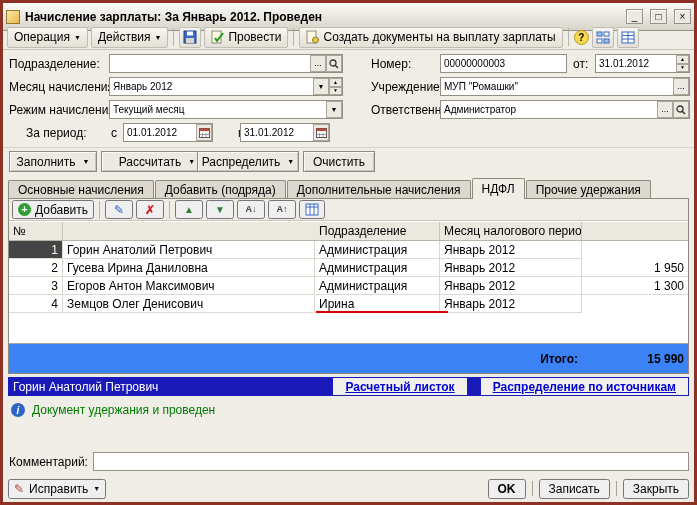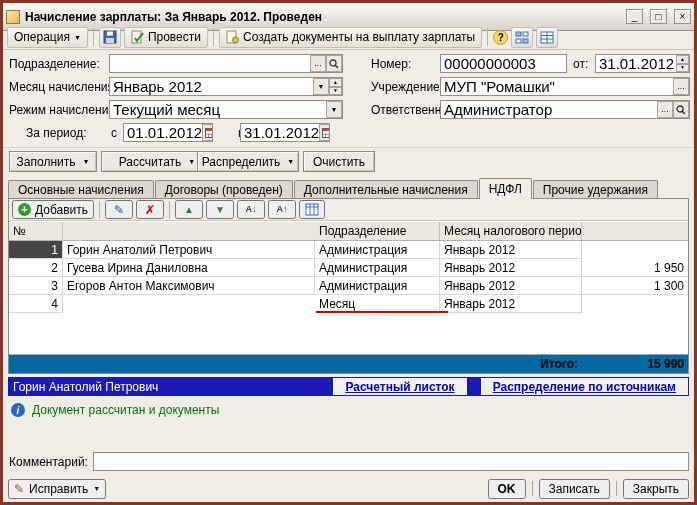--- a/index.html
+++ b/index.html
@@ -16,21 +16,21 @@
   .toolbar{position:absolute;top:22px;left:0;right:0;height:25px;display:flex;align-items:center;gap:3px;padding:0 4px;border-bottom:1px solid #C9C4B9;}
   .tbtn{display:inline-flex;align-items:center;gap:4px;height:21px;padding:0 6px;background:linear-gradient(#F7F5F0,#E4E0D7);border:1px solid #C2BDB2;border-radius:2px;font-size:12px;white-space:nowrap;}
   .tsep{width:1px;height:18px;background:#B9B4A9;margin:0 2px;}
   .menu-arrow{font-size:7px;line-height:1;}
   .iconbtn{display:inline-flex;align-items:center;justify-content:center;width:22px;height:21px;border:1px solid #C2BDB2;border-radius:2px;background:linear-gradient(#F7F5F0,#E4E0D7);}
   .help-circle{width:15px;height:15px;border-radius:50%;background:#F5D94E;border:1px solid #B89B2D;display:inline-flex;align-items:center;justify-content:center;font-weight:bold;font-size:10px;}
 
   
   .lbl{position:absolute;font-size:12px;white-space:nowrap;}
   .fld{position:absolute;height:19px;background:#fff;border:1px solid #948F83;display:flex;align-items:center;padding-left:3px;overflow:hidden;}
-  .fldtext{white-space:nowrap;font-size:15px;}
+  .fldtext{white-space:nowrap;font-size:10px;}
   .spacer{flex:1;}
   .inbtn{height:17px;min-width:16px;background:#ECE9E2;border:1px solid #ABA699;display:inline-flex;align-items:center;justify-content:center;font-size:9px;line-height:1;padding:0 1px;}
   .spin{display:flex;flex-direction:column;width:13px;height:17px;}
   .spin .sb{flex:1;background:#ECE9E2;border:1px solid #ABA699;font-size:5px;line-height:1;display:flex;align-items:center;justify-content:center;}
 
   .hr-line{position:absolute;left:0;right:0;height:1px;background:#D8D4CA;}
 
   
   .abtn{position:absolute;top:148px;height:21px;background:#ECE9E2;border:1px solid #8F8A7E;box-shadow:inset 1px 1px 0 #FBFAF7,inset -1px -1px 0 #C9C4B9;display:inline-flex;align-items:center;justify-content:center;gap:7px;font-size:12px;padding:0 8px;}
 
@@ -51,21 +51,21 @@
   .ic-sort{color:#444;font-size:9px;font-weight:bold;}
 
   .ghead{position:absolute;top:23px;left:0;right:0;height:19px;background:#EBE8E0;border-bottom:1px solid #B9B4A9;}
   .hc{position:absolute;top:0;height:100%;display:flex;align-items:center;padding:0 4px;font-size:12px;border-right:1px solid #C9C4B9;overflow:hidden;white-space:nowrap;}
   .grow{position:absolute;left:0;right:0;height:18px;}
   .gc{position:absolute;top:0;height:100%;display:flex;align-items:center;padding:0 4px;font-size:12px;border-right:1px solid #DDD9D0;border-bottom:1px solid #DDD9D0;overflow:hidden;white-space:nowrap;background:#fff;}
   .gc.num{justify-content:flex-end;}
   .gc.tax{justify-content:flex-end;}
   .gc.sel{background:#454545;color:#fff;}
   .red-underline{position:absolute;height:2px;background:#D80000;z-index:5;}
-  .total-row{position:absolute;bottom:0;left:0;right:0;height:19px;background:#0369a1;border-top:1px solid #A8A399;}
+  .total-row{position:absolute;bottom:0;left:0;right:0;height:30px;background:#3b82f6;border-top:1px solid #A8A399;}
   .total-cell{position:absolute;top:0;height:100%;display:flex;align-items:center;justify-content:flex-end;padding:0 4px;font-weight:bold;font-size:12px;}
 
   
   .bluebar{position:absolute;top:374px;left:5px;width:681px;height:19px;background:#1A1AB8;display:flex;align-items:center;}
   .bb-name{color:#fff;padding-left:5px;flex:1;font-size:12px;white-space:nowrap;}
   .bb-link{background:#F2F0EA;height:17px;display:inline-flex;align-items:center;justify-content:flex-start;padding:0 12px;margin-right:14px;}
   .bb-link:last-child{margin-right:1px;}
   .bb-link span{color:#0000D4;text-decoration:underline;font-weight:bold;font-size:12px;white-space:nowrap;}
 
   
@@ -94,20 +94,24 @@
     <span class="title-icon"></span>
     <span class="title-text">Начисление зарплаты: За Январь 2012. Проведен</span>
     <button class="winbtn">_</button>
     <button class="winbtn">□</button>
     <button class="winbtn">×</button>
   </div>
 
   <div class="toolbar">
     <button class="tbtn">
       <span>Операция</span>
+      <span class="menu-arrow">▼</span>
+    </button>
+    <button class="tbtn">
+      <span>Действия</span>
       <span class="menu-arrow">▼</span>
     </button>
     <span class="tsep"></span>
     <button class="iconbtn">
       <svg width="14" height="14" viewBox="0 0 14 14">
           <rect x="1" y="1" width="12" height="12" fill="#3A6BC4" stroke="#20407E"></rect>
           <rect x="4" y="1.5" width="6" height="4" fill="#fff"></rect>
           <rect x="3" y="8" width="8" height="5" fill="#D8D4CB"></rect>
         </svg>
     </button>
@@ -263,21 +267,21 @@
   </button>
   <button class="abtn" style="left:300px;width:72px">
     <span>Очистить</span>
   </button>
 
   <div class="tabs">
     <div class="tab">
         <span>Основные начисления</span>
       </div>
     <div class="tab">
-        <span>Договоры (проведен)</span>
+        <span>Добавить (подряда)</span>
       </div>
     <div class="tab">
         <span>Дополнительные начисления</span>
       </div>
     <div class="tab active">
         <span>НДФЛ</span>
       </div>
     <div class="tab">
         <span>Прочие удержания</span>
       </div>
@@ -340,21 +344,22 @@
     </div>
     <div class="grow" style="top:78px">
       <div class="gc num" style="left:0;width:54px">3</div>
       <div class="gc" style="left:54px;width:252px">Егоров Антон Максимович</div>
       <div class="gc" style="left:306px;width:125px">Администрация</div>
       <div class="gc" style="left:431px;width:142px">Январь 2012</div>
       <div class="gc tax" style="left:573px;width:106px;border-right:none">1 300</div>
     </div>
     <div class="grow" style="top:96px">
       <div class="gc num" style="left:0;width:54px">4</div>
-      <div class="gc" style="left:306px;width:125px">Месяц</div>
+      <div class="gc" style="left:54px;width:252px">Земцов Олег Денисович</div>
+      <div class="gc" style="left:306px;width:125px">Ирина</div>
       <div class="gc" style="left:431px;width:142px">Январь 2012</div>
     </div>
     <div class="red-underline" style="top:112px;left:307px;width:132px"></div>
 
     <div class="total-row">
       <div class="total-cell" style="left:431px;width:142px">Итого:</div>
       <div class="total-cell" style="left:573px;width:106px">15 990</div>
     </div>
   </div>
 
@@ -363,21 +368,21 @@
     <div class="bb-link">
         <span>Расчетный листок</span>
       </div>
     <div class="bb-link">
         <span>Распределение по источникам</span>
       </div>
   </div>
 
   <div class="status">
     <span class="info-icon">i</span>
-    <span class="status-text">Документ рассчитан и документы</span>
+    <span class="status-text">Документ удержания и проведен</span>
   </div>
 
   <span class="lbl" style="left:6px;top:452px">Комментарий:</span>
   <input class="comment-input" value="" style="">
 
   <div class="bottom">
     <button class="fix-btn">
       <span class="ic-fix">✎</span>
       <span>Исправить</span>
       <span class="menu-arrow">▼</span>

